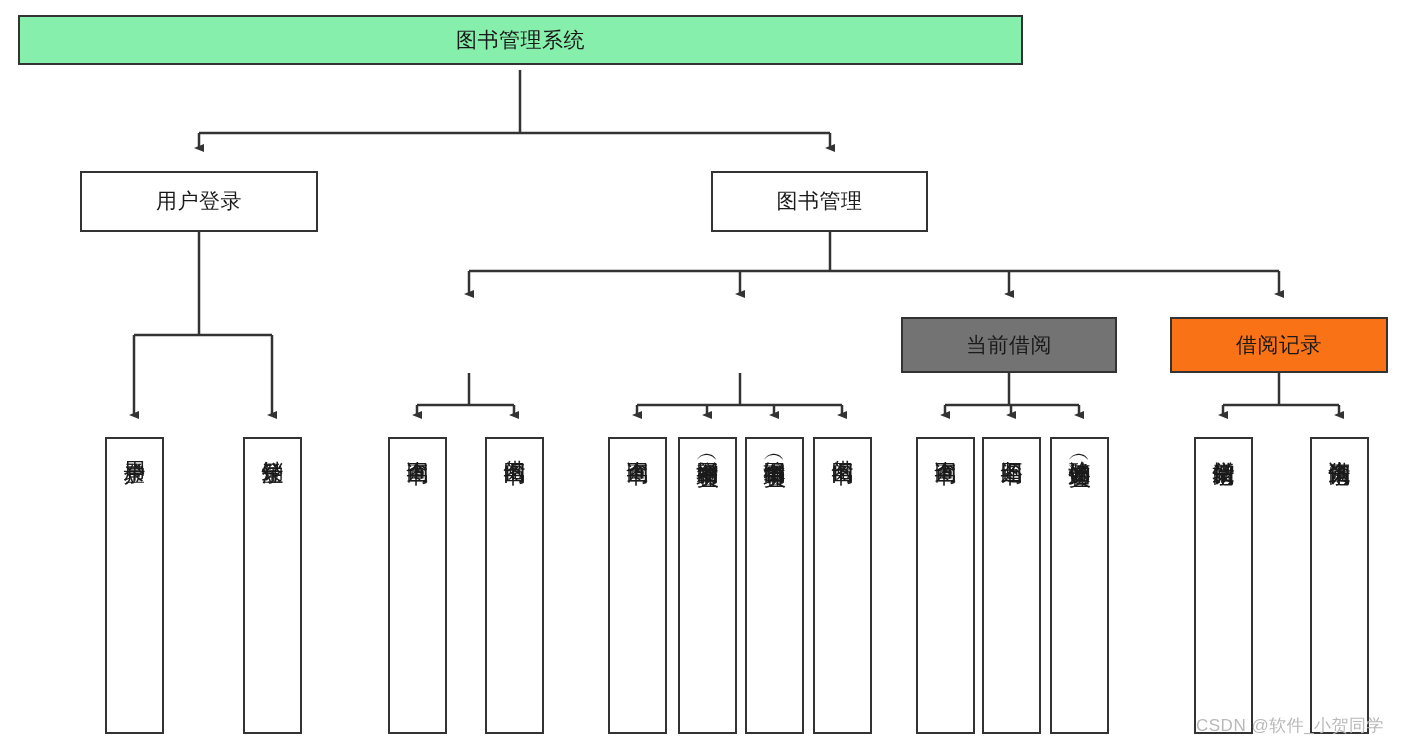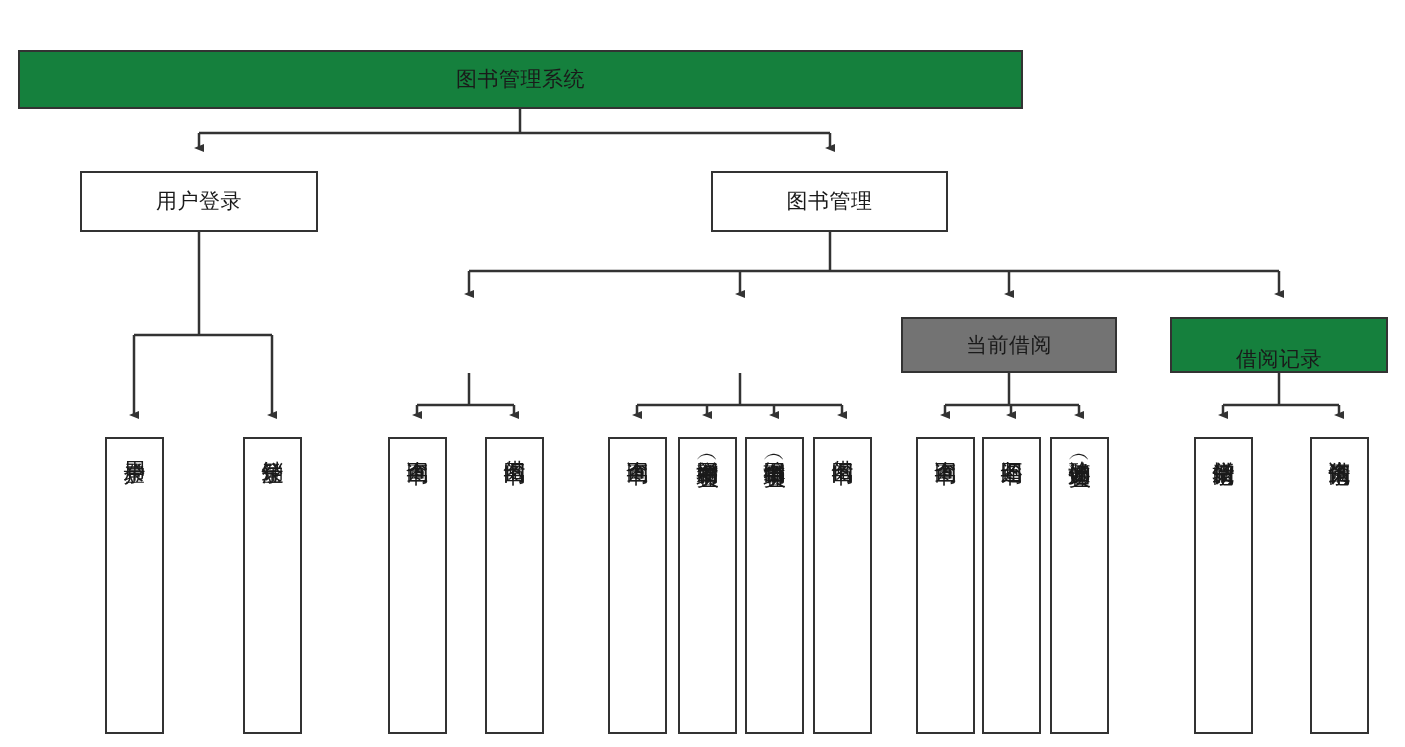--- a/index.html
+++ b/index.html
@@ -113,35 +113,35 @@
       <path d="M 1011,405 L 1011,415" marker-end="url(#arrow)"></path>
       <path d="M 1079,405 L 1079,415" marker-end="url(#arrow)"></path>
 
       <path d="M 1279,373 L 1279,405"></path>
       <path d="M 1223,405 L 1339,405"></path>
       <path d="M 1223,405 L 1223,415" marker-end="url(#arrow)"></path>
       <path d="M 1339,405 L 1339,415" marker-end="url(#arrow)"></path>
     </g>
   </svg>
 
-  <div class="node horizontal" id="node-root" style="left: 18px; top: 15px; width: 1005px; height: 59px; border-color: rgb(51, 51, 51); background: #15803d; color: rgb(26, 26, 26); margin-top: 35px;">
+  <div class="node horizontal" id="node-root" style="left: 18px; top: 15px; width: 1005px; height: 50px; border-color: rgb(51, 51, 51); background: #86efac; color: rgb(26, 26, 26);">
     <span class="node-label">图书管理系统</span>
   </div>
 
   <div class="node horizontal" id="node-l2-0" style="left: 80px; top: 171px; width: 238px; height: 61px; border-color: rgb(51, 51, 51); background: rgb(255, 255, 255); color: rgb(26, 26, 26);">
     <span class="node-label">用户登录</span>
   </div>
-  <div class="node horizontal" id="node-l2-1" style="left: 711px; top: 171px; width: 237px; height: 61px; border-color: rgb(51, 51, 51); background: rgb(255, 255, 255); color: rgb(26, 26, 26);">
+  <div class="node horizontal" id="node-l2-1" style="left: 711px; top: 171px; width: 217px; height: 61px; border-color: rgb(51, 51, 51); background: rgb(255, 255, 255); color: rgb(26, 26, 26);">
     <span class="node-label">图书管理</span>
   </div>
 
   <div class="node horizontal" id="node-l3-2" style="left: 901px; top: 317px; width: 216px; height: 56px; border-color: rgb(51, 51, 51); background: #737373; color: rgb(26, 26, 26);">
     <span class="node-label">当前借阅</span>
   </div>
-  <div class="node horizontal" id="node-l3-3" style="left: 1170px; top: 317px; width: 218px; height: 56px; border-color: rgb(51, 51, 51); background: #15803d; color: rgb(26, 26, 26); align-items: flex-end;">
+  <div class="node horizontal" id="node-l3-3" style="left: 1170px; top: 317px; width: 218px; height: 56px; border-color: rgb(51, 51, 51); background: #f97316; color: rgb(26, 26, 26);">
     <span class="node-label">借阅记录</span>
   </div>
 
   <div class="node vertical" id="node-leaf-0" style="left: 105px; top: 437px; width: 59px; height: 297px; border-color: rgb(51, 51, 51); background: rgb(255, 255, 255); color: rgb(26, 26, 26);">
     <span class="node-label">用户登录</span>
   </div>
   <div class="node vertical" id="node-leaf-1" style="left: 243px; top: 437px; width: 59px; height: 297px; border-color: rgb(51, 51, 51); background: rgb(255, 255, 255); color: rgb(26, 26, 26);">
     <span class="node-label">注销登录</span>
   </div>
   <div class="node vertical" id="node-leaf-2" style="left: 388px; top: 437px; width: 59px; height: 297px; border-color: rgb(51, 51, 51); background: rgb(255, 255, 255); color: rgb(26, 26, 26);">
@@ -171,14 +171,15 @@
   <div class="node vertical" id="node-leaf-10" style="left: 1050px; top: 437px; width: 59px; height: 297px; border-color: rgb(51, 51, 51); background: rgb(255, 255, 255); color: rgb(26, 26, 26);">
     <span class="node-label">确认归还（管理员）</span>
   </div>
   <div class="node vertical" id="node-leaf-11" style="left: 1194px; top: 437px; width: 59px; height: 297px; border-color: rgb(51, 51, 51); background: rgb(255, 255, 255); color: rgb(26, 26, 26);">
     <span class="node-label">新增借阅记录</span>
   </div>
   <div class="node vertical" id="node-leaf-12" style="left: 1310px; top: 437px; width: 59px; height: 297px; border-color: rgb(51, 51, 51); background: rgb(255, 255, 255); color: rgb(26, 26, 26);">
     <span class="node-label">查询借阅记录</span>
   </div>
 
+  <div class="watermark" id="watermark" style="left: 1196px; top: 714px; color: rgb(185, 185, 185);">CSDN @软件_小贺同学</div>
 
 </div>
 
 </body></html>

